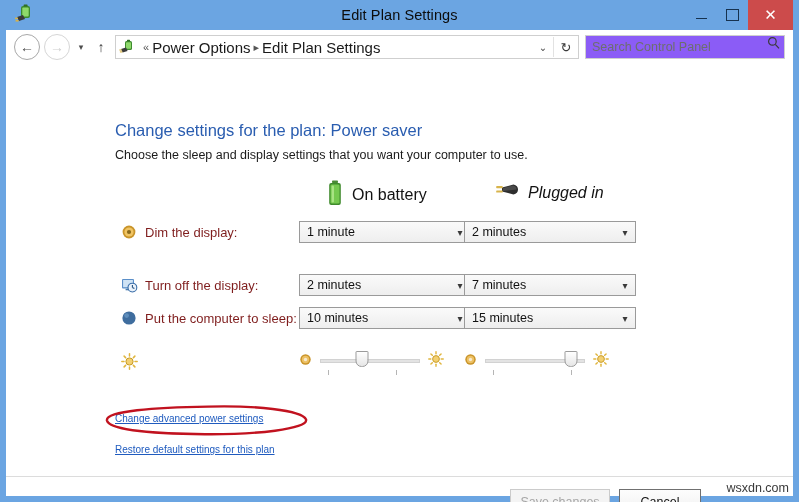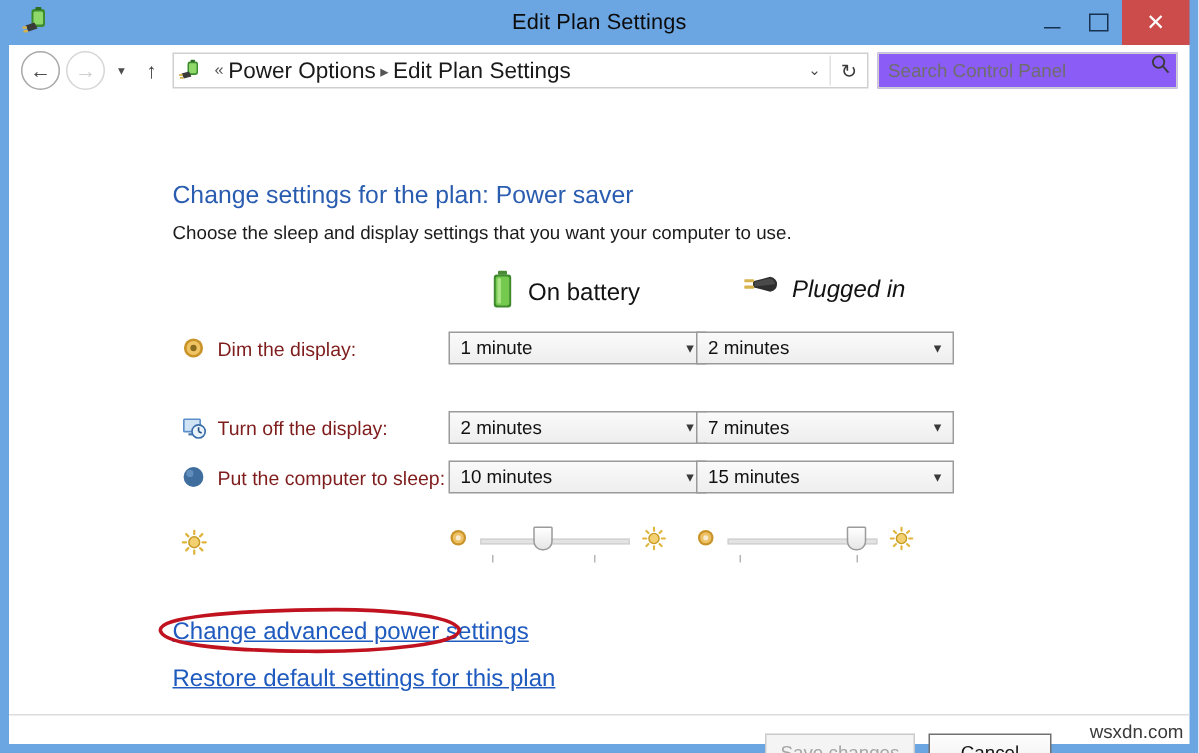--- a/index.html
+++ b/index.html
@@ -308,21 +308,21 @@
     position: absolute;
     top: 20px;
     width: 1px;
     height: 5px;
     background: #b5b5b5;
   }
   
   .link {
     position: absolute;
     left: 109px;
-    font-size: 16px;
+    font-size: 10px;
     color: #1f5bbf;
     white-space: nowrap;
   }
   .link.advanced { top: 349px; }
   .link.restore { top: 380px; text-align: right; }
   .annotation-ellipse {
     position: absolute;
     left: 98px;
     top: 340px;
     width: 206px;

